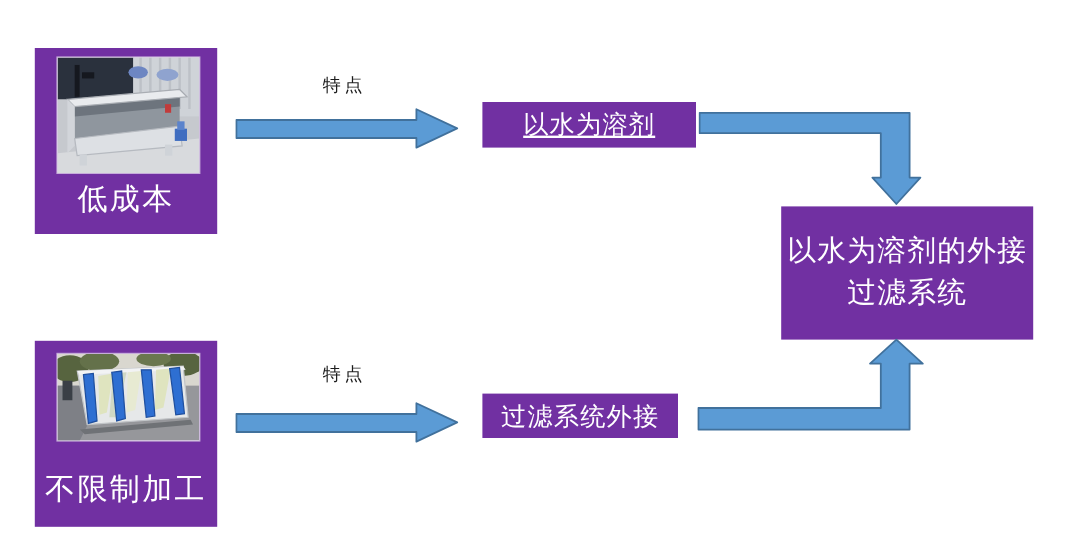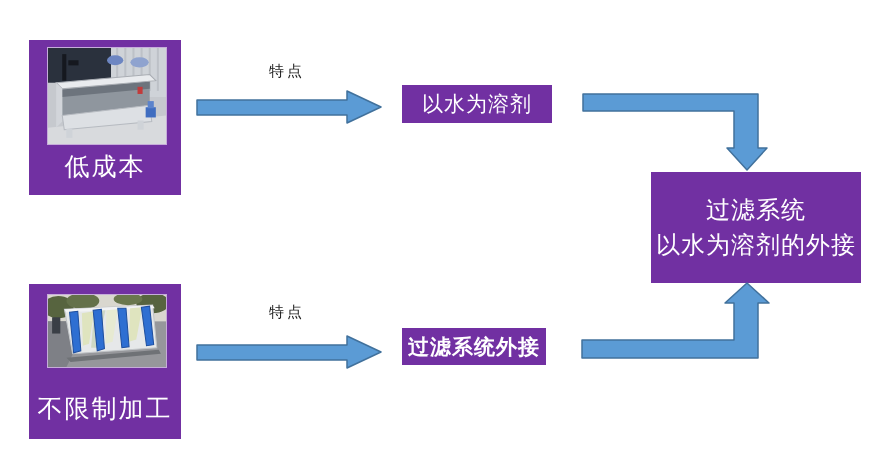--- a/index.html
+++ b/index.html
@@ -105,40 +105,40 @@
     </div>
     <div class="card-label" style="top:110px;font-family:Liberation Serif, serif;">不限制加工</div>
   </div>
 
   <div class="abs arrow-label" style="left:227px;top:62px;">特点</div>
 
   <svg class="abs arrow-svg" style="left:196px;top:87px;" width="190" height="40" viewBox="0 0 190 40">
     <polygon points="1,13 151,13 151,4 185,20 151,36 151,28 1,28"></polygon>
   </svg>
 
-  <div class="abs feature-box" style="left:402px;top:85px;width:150px;height:38px;">
+  <div class="abs feature-box" style="left:402px;top:85px;width:178px;height:38px;text-decoration:underline;">
     <span>以水为溶剂</span>
   </div>
 
   <svg class="abs arrow-svg" style="left:582px;top:92px;" width="190" height="82" viewBox="0 0 190 82">
     <polygon points="1,2 176,2 176,56 185,56 165,78 145,56 152,56 152,19 1,19"></polygon>
   </svg>
 
   <div class="abs result-box" style="left:651px;top:172px;width:210px;height:111px;">
+    <span>以水为溶剂的外接</span>
     <span>过滤系统</span>
-    <span>以水为溶剂的外接</span>
   </div>
 
   <div class="abs arrow-label" style="left:227px;top:303px;">特点</div>
 
   <svg class="abs arrow-svg" style="left:196px;top:332px;" width="190" height="40" viewBox="0 0 190 40">
     <polygon points="1,13 151,13 151,4 185,20 151,36 151,28 1,28"></polygon>
   </svg>
 
-  <div class="abs feature-box" style="left:402px;top:328px;width:144px;height:37px;font-weight:bold;">
+  <div class="abs feature-box" style="left:402px;top:328px;width:163px;height:37px;">
     <span>过滤系统外接</span>
   </div>
 
   <svg class="abs arrow-svg" style="left:581px;top:281px;" width="192" height="80" viewBox="0 0 192 80">
     <polygon points="1,59 153,59 153,22 144,22 166,2 188,22 177,22 177,77 1,77"></polygon>
   </svg>
 
 </div>
 
 </body></html>

